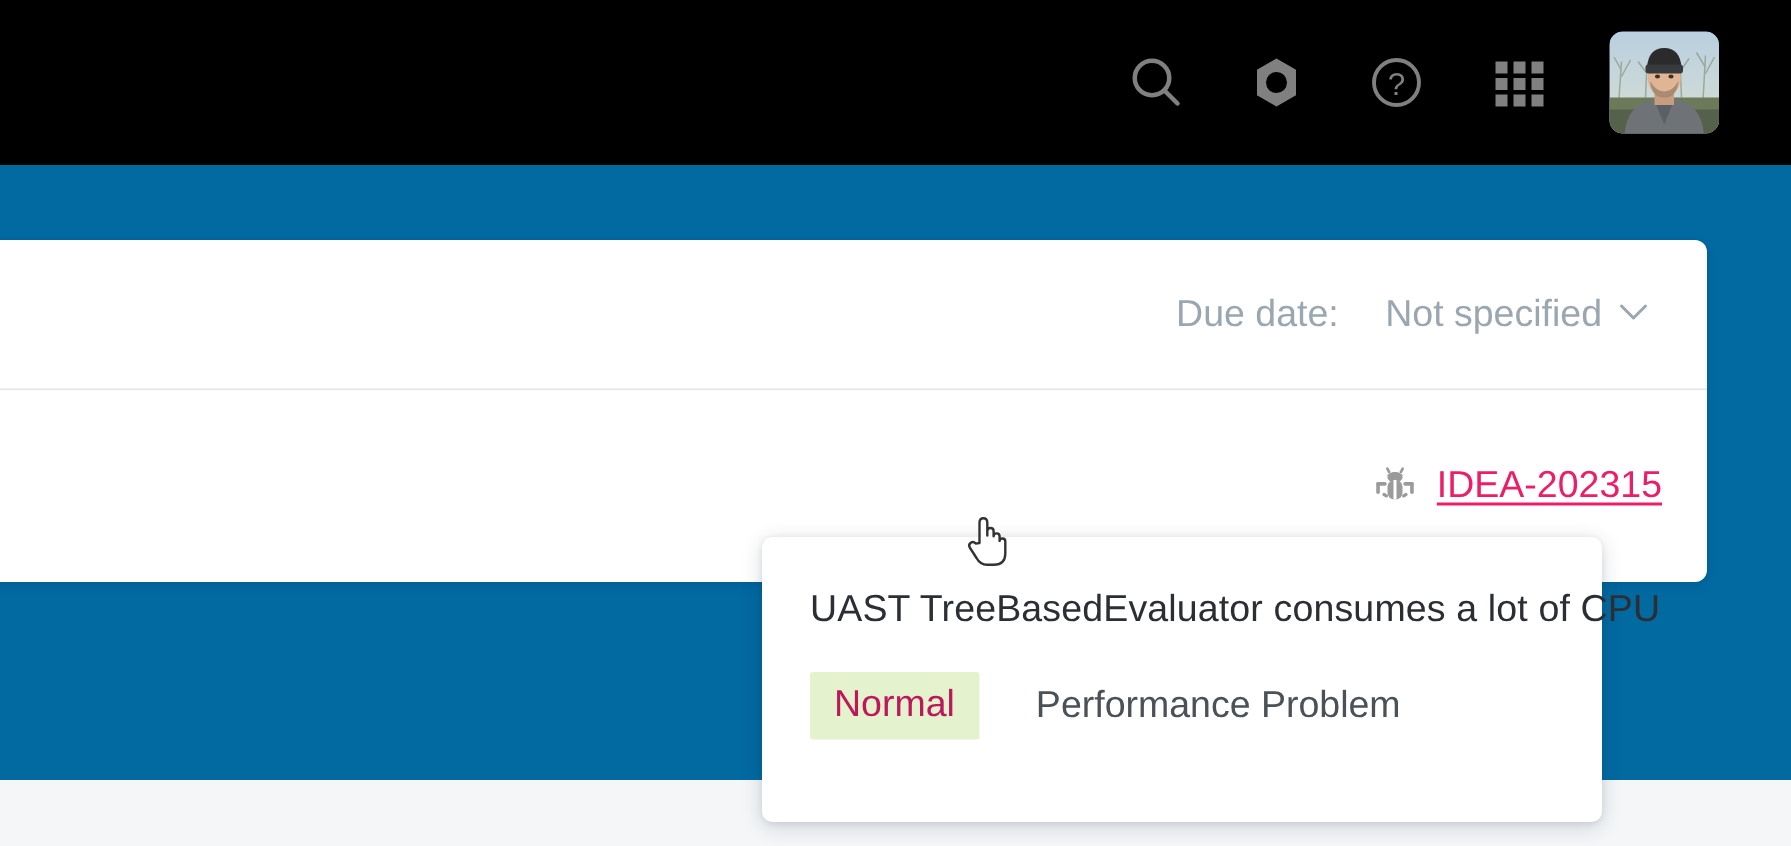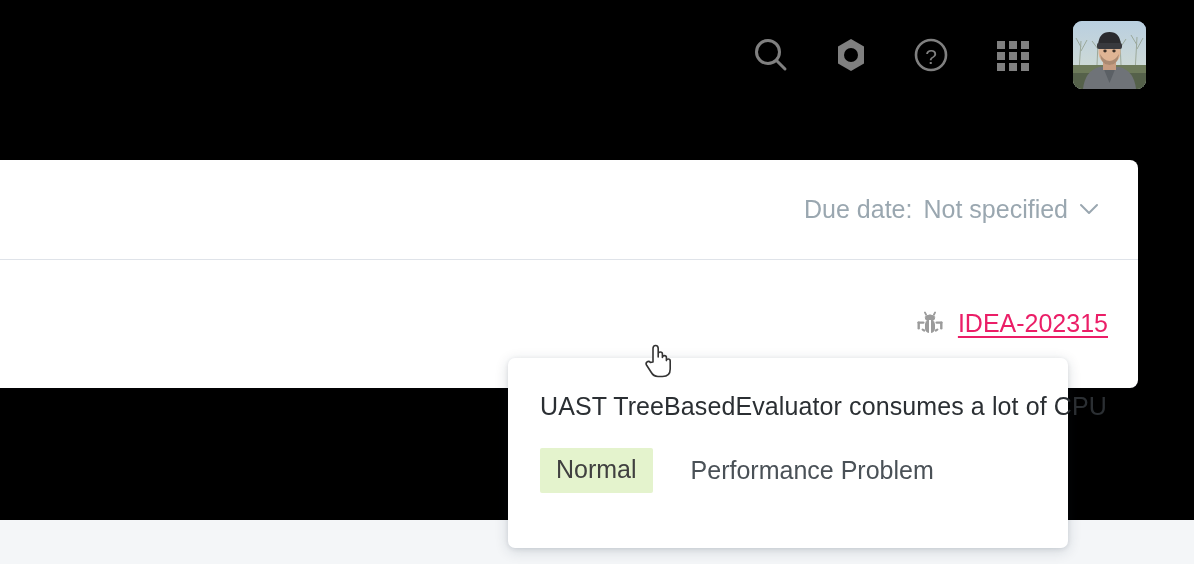--- a/index.html
+++ b/index.html
@@ -56,21 +56,21 @@
     margin-left: 4px;
   }
   .avatar svg { display: block; width: 100%; height: 100%; }
 
   
   .page {
     position: absolute;
     left: 0; top: 110px;
     width: 1194px;
     height: 410px;
-    background: #000000;
+    background: #0369a1;
     text-decoration: underline;
   }
 
   
   .card {
     position: absolute;
     left: -40px;
     top: 50px;
     width: 1178px;
     height: 228px;
@@ -106,20 +106,21 @@
     color: #9aa7b0;
     white-space: nowrap;
   }
   .duedate-label { color: #9aa7b0; }
   .duedate-value {
     color: #9aa7b0;
     cursor: pointer;
     display: inline-flex;
     align-items: flex-end;
     gap: 10px;
+    margin-left: 20px;
   }
   .chevron { display: inline-block; transform: translateY(-2px); }
 
   
   .links {
     display: flex;
     align-items: center;
     gap: 40px;
     white-space: nowrap;
   }
@@ -165,21 +166,21 @@
     display: flex;
     align-items: center;
     gap: 0;
     white-space: nowrap;
   }
   .tag {
     font-size: 25px;
     color: #4a5157;
   }
   .tag.priority {
-    color: #404040;
+    color: #be185d;
     background: #e4f3cd;
     padding: 7px 16px 9px 16px;
     border-radius: 2px;
   }
   .tag.type { margin-left: 38px; }
   .tag.state { margin-left: 51px; }
 
   
   .cursor {
     position: absolute;

